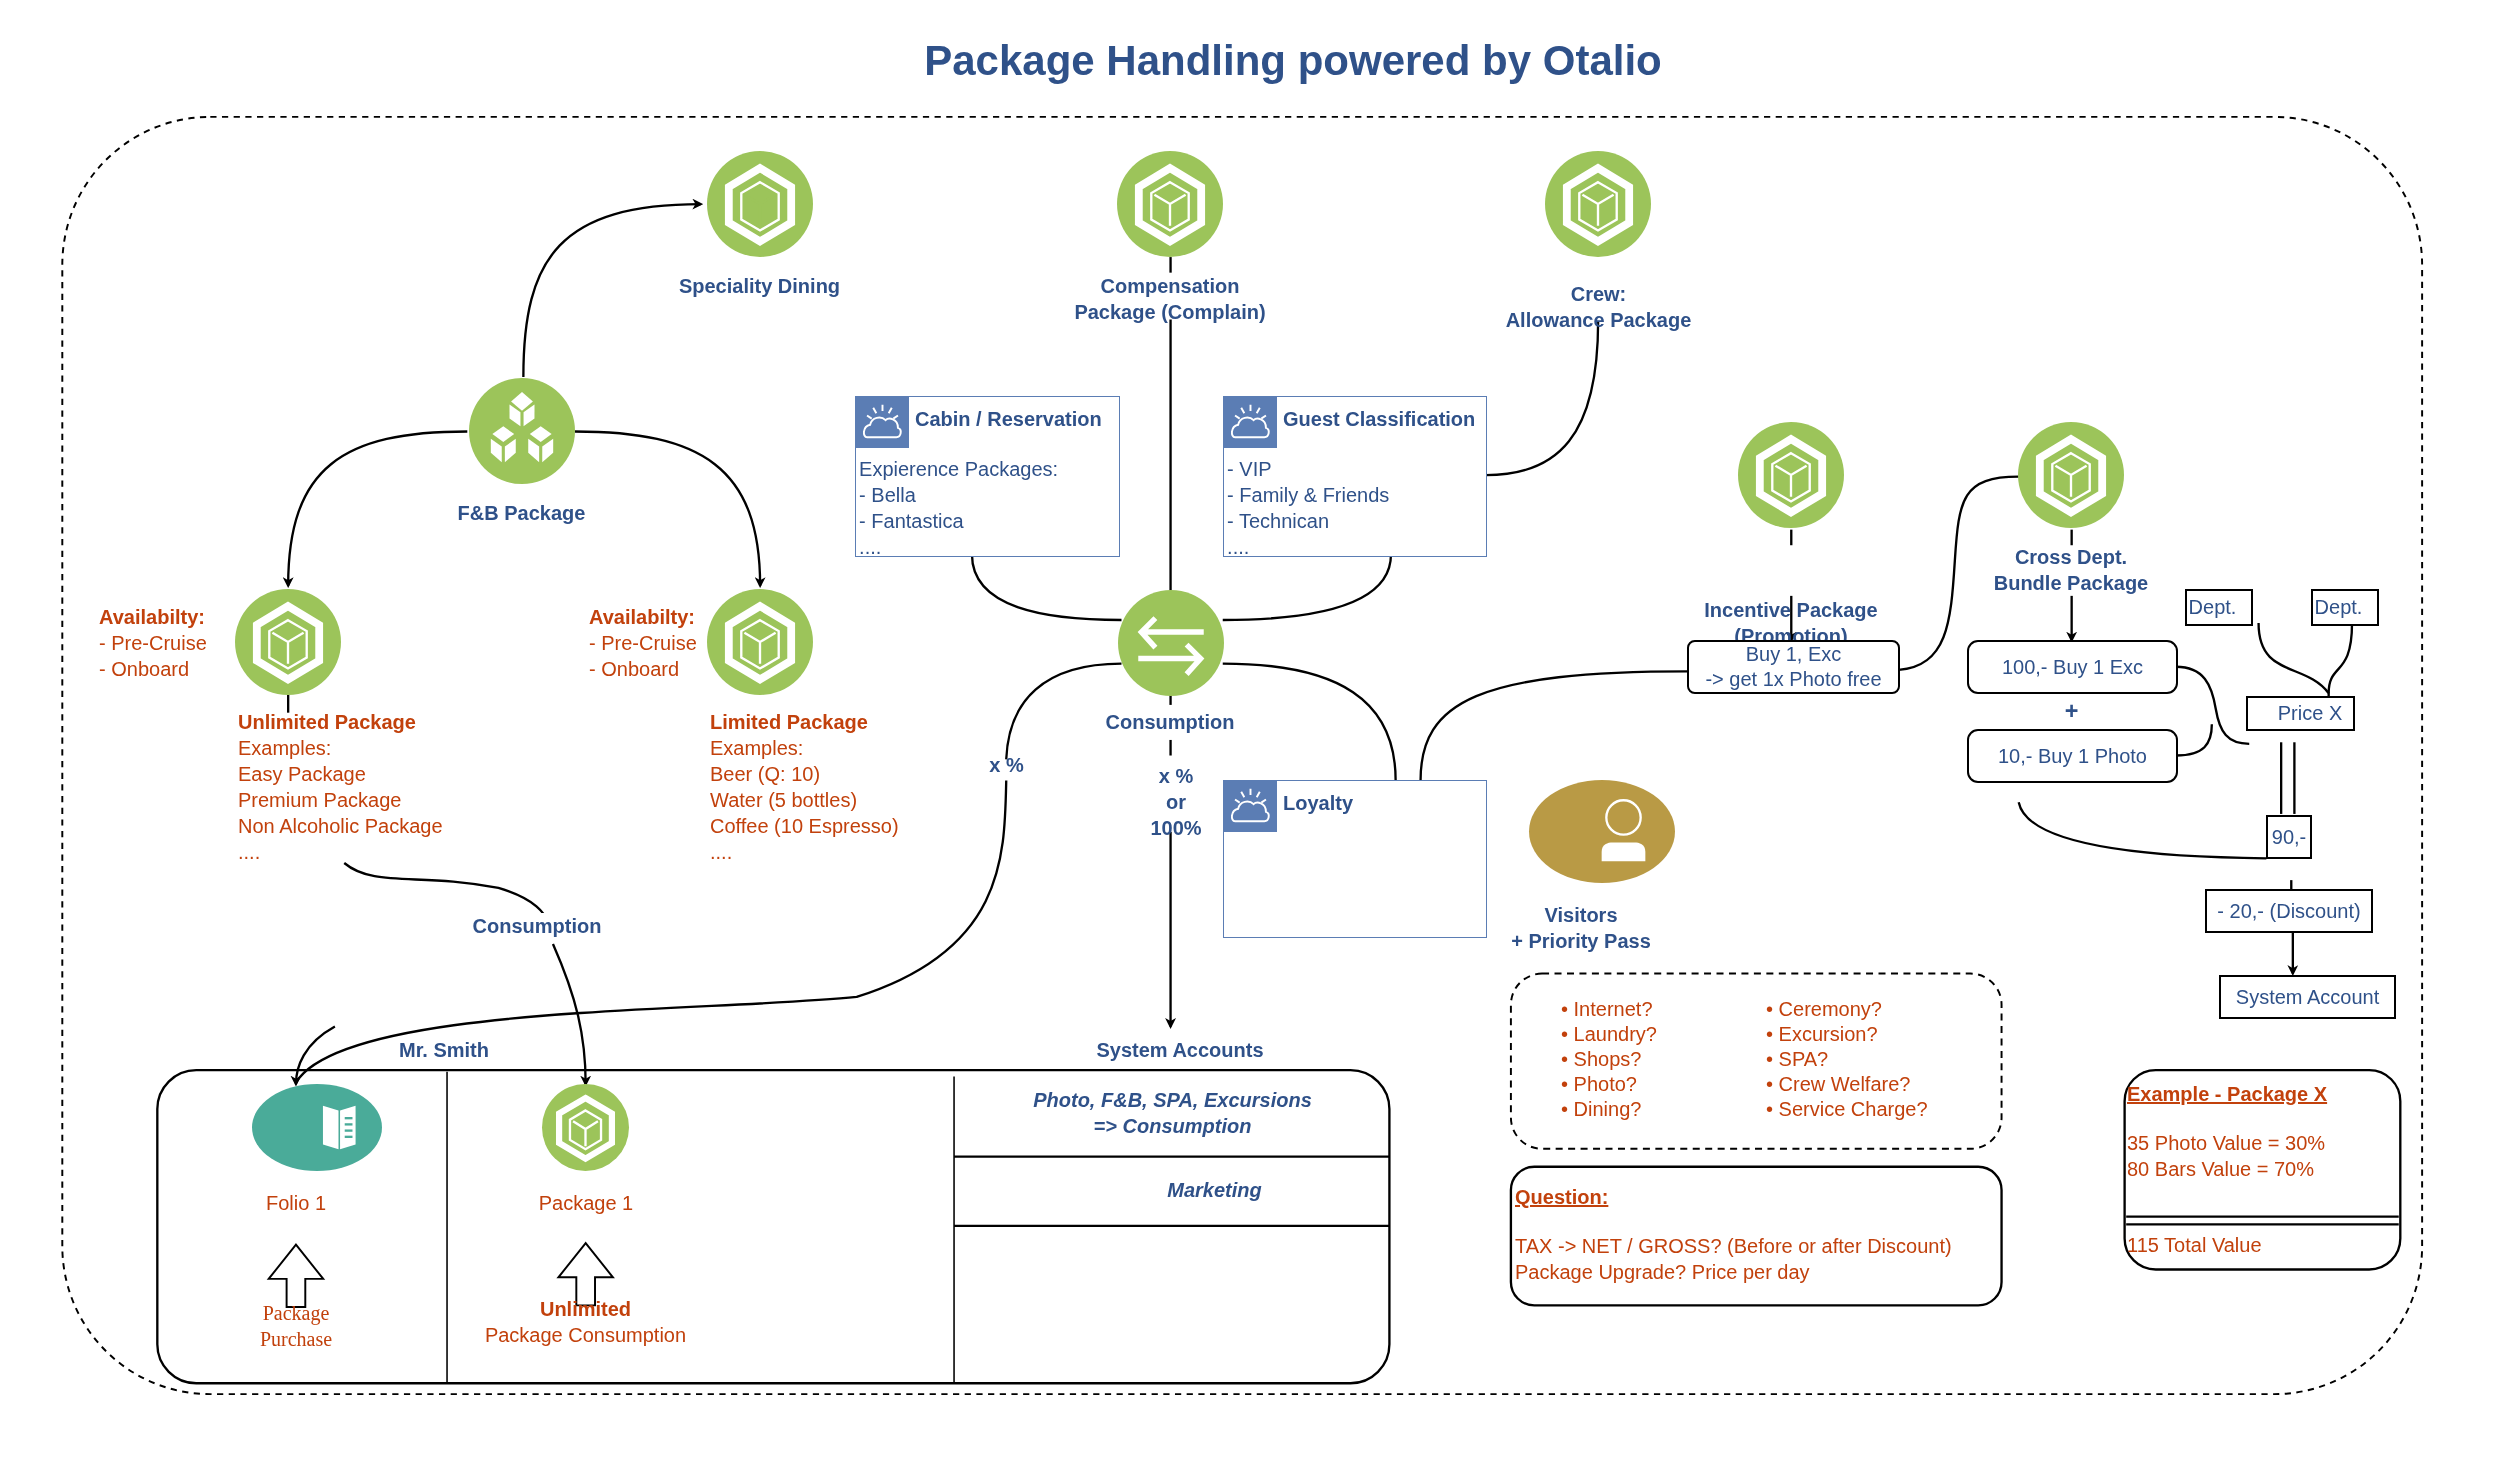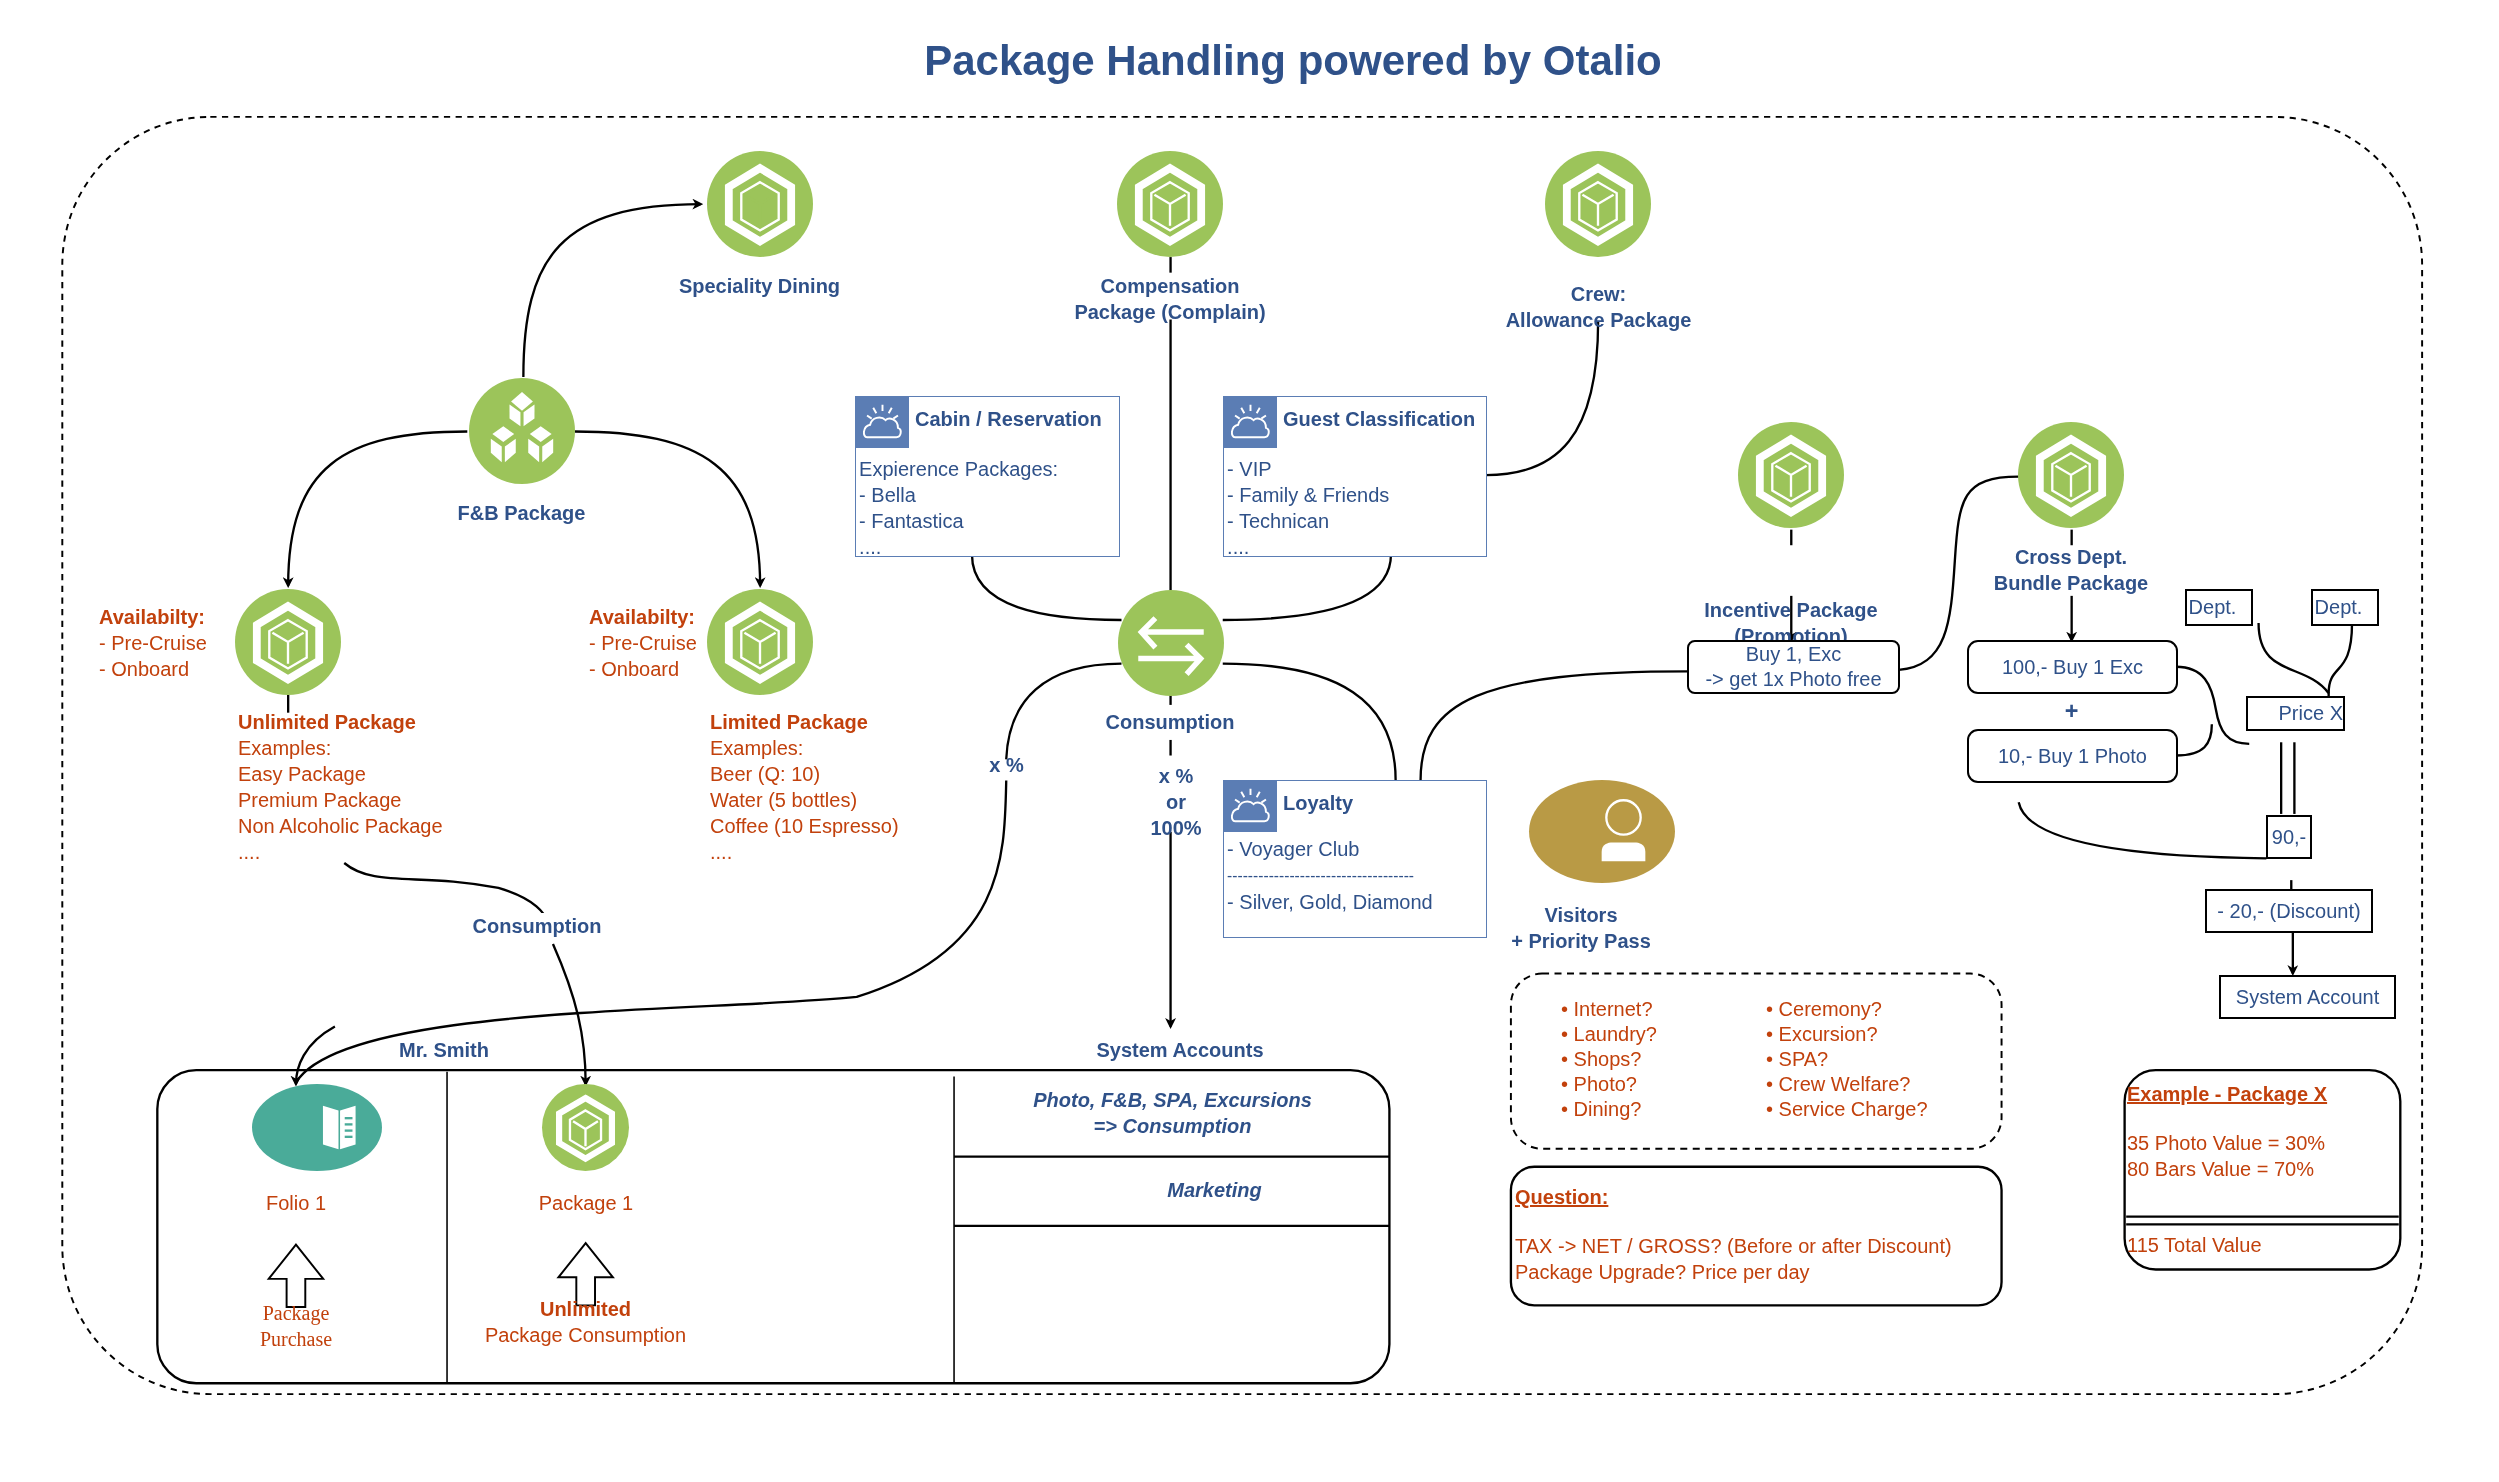--- a/index.html
+++ b/index.html
@@ -270,25 +270,20 @@
 <div class="ibox" style="left:1223px;top:780px;width:262px;height:156px;">
   <div class="hd">
     <svg width="53" height="51" viewBox="0 0 68 66">
         <g fill="none" stroke="#fff" stroke-width="2.5">
           <path d="M14,52 C8,52 8,38 18,36 C20,26 32,24 38,30 C42,26 54,28 54,40 C60,42 58,52 52,52 Z"></path>
           <path d="M34,10 L34,18 M22,14 L26,21 M46,14 L42,21 M14,24 L20,28 M54,24 L48,28"></path>
         </g>
       </svg>
   </div>
   <div class="ttl">Loyalty</div>
-  <div class="body" style="top:55px;line-height:26.5px;">
-    <div>- Voyager Club</div>
-    <div style="font-size:15.6px;">------------------------------------</div>
-    <div>- Silver, Gold, Diamond</div>
-  </div>
 </div>
 
 <div class="abs" style="left:1529px;top:780px;width:103px;height:103px;border-radius:50%;background:#b99a45;">
   <svg width="103" height="103" viewBox="0 0 132 132">
       <circle cx="66" cy="48" r="22" fill="none" stroke="#fff" stroke-width="3"></circle>
       <path d="M38,92 C38,82 46,80 52,80 L80,80 C86,80 94,82 94,92 L94,104 L38,104 Z" fill="#fff"></path>
     </svg>
 </div>
 <div class="lbl plain" style="left:1480px;top:902px;width:202px;">
   <div>Visitors</div>
@@ -354,21 +349,21 @@
 <div class="lbl" style="left:2056px;top:698px;width:31px;font-size:23.4px;">+</div>
 <div class="rbox" style="left:1967px;top:729px;width:207px;height:50px;">
     <span>10,- Buy 1 Photo</span>
   </div>
 <div class="sbox" style="left:2185px;top:589px;width:62px;height:33px;justify-content:flex-start;padding-left:1.6px;">
     <span>Dept.</span>
   </div>
 <div class="sbox" style="left:2311px;top:589px;width:62px;height:33px;justify-content:flex-start;padding-left:1.6px;">
     <span>Dept.</span>
   </div>
-<div class="sbox" style="left:2246px;top:696px;width:86px;height:31px;justify-content:flex-end;padding-left:9px;">
+<div class="sbox" style="left:2246px;top:696px;width:86px;height:31px;justify-content:center;padding-left:19px;">
     <span>Price X</span>
   </div>
 <div class="sbox" style="left:2266px;top:815px;width:42px;height:40px;">
     <span>90,-</span>
   </div>
 <div class="sbox" style="left:2205px;top:889px;width:164px;height:40px;">
     <span>- 20,- (Discount)</span>
   </div>
 <div class="sbox" style="left:2219px;top:975px;width:173px;height:40px;">
     <span>System Account</span>

